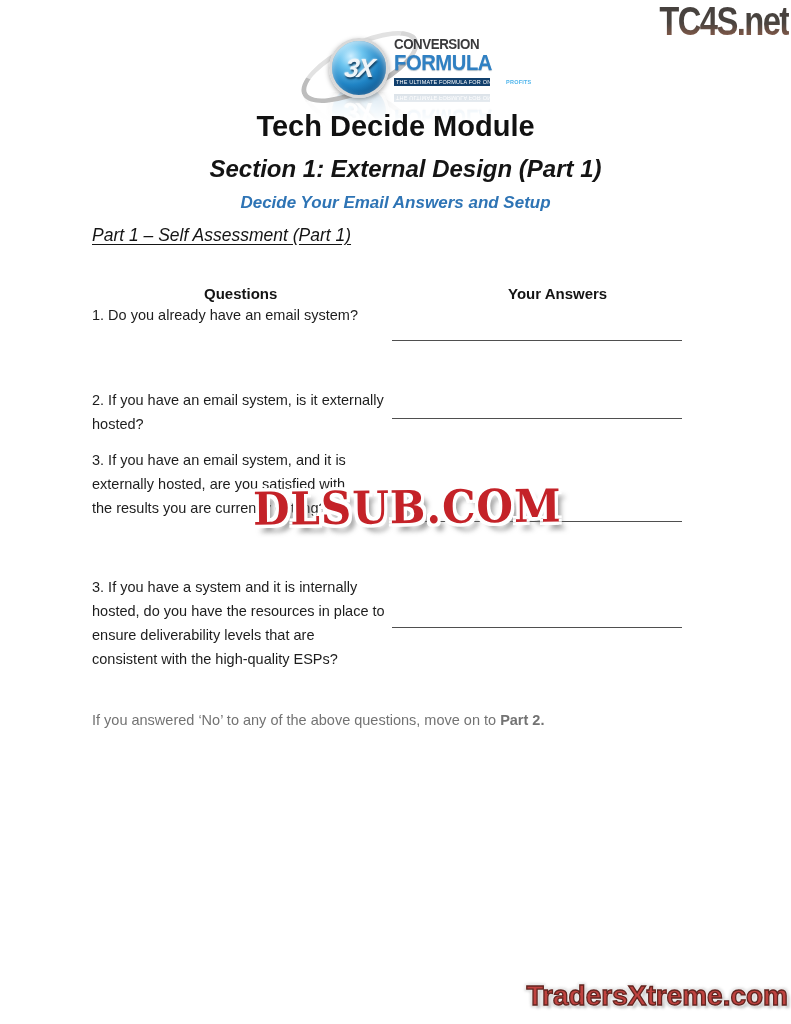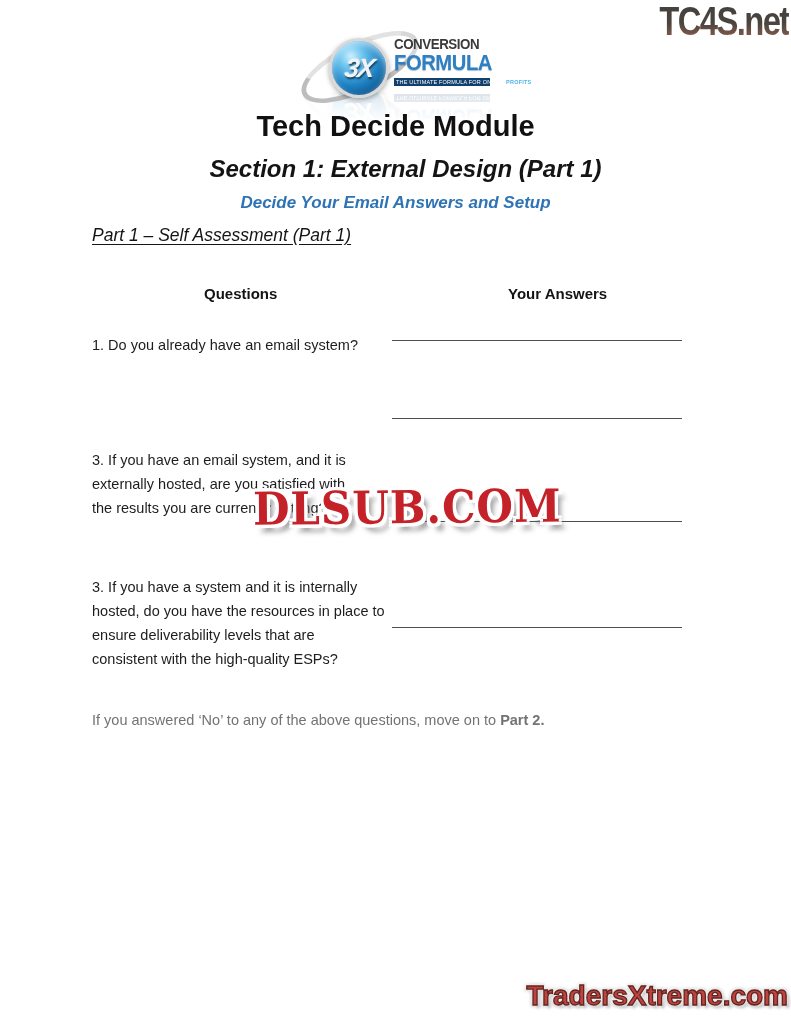--- a/index.html
+++ b/index.html
@@ -112,21 +112,21 @@
   }
   .col-header { position:absolute; top:266px; font-weight:bold; font-size:15px; color:#141414;margin-top:19px; }
   .col-header.questions { left:204px; }
   .col-header.answers  { left:508px; }
 
   .q-text {
     position:absolute; left:92px; width:360px;
     font-size:14.5px; line-height:24px; color:#1d1d1d;
     white-space:pre-line;
   }
-  .q1 { top:333px; }
+  .q1 { top:303px; }
   .q2 { top:388px; }
   .q3 { top:448px; }
   .q4 { top:575px; }
 
   .answer-line {
     position:absolute; left:392px; width:290px; height:0;
     border-top:1.5px solid #4f4f4f;
   }
   .al1 { top:340px; }
   .al2 { top:418px; }
@@ -162,20 +162,22 @@
 
   <div class="doc-title">Tech Decide Module</div>
   <div class="doc-section">Section 1: External Design (Part 1)</div>
   <div class="doc-subtitle">Decide Your Email Answers and Setup</div>
   <div class="part-heading">Part 1 – Self Assessment (Part 1)</div>
 
   <div class="col-header questions">Questions</div>
   <div class="col-header answers">Your Answers</div>
 
   <div class="q-text q1">1. Do you already have an email system?</div>
+  <div class="q-text q2">2. If you have an email system, is it externally
+hosted?</div>
   <div class="q-text q3">3. If you have an email system, and it is
 externally hosted, are you satisfied with
 the results you are currently getting?</div>
   <div class="q-text q4">3. If you have a system and it is internally
 hosted, do you have the resources in place to
 ensure deliverability levels that are
 consistent with the high-quality ESPs?</div>
 
   <div class="answer-line al1"></div>
   <div class="answer-line al2"></div>

